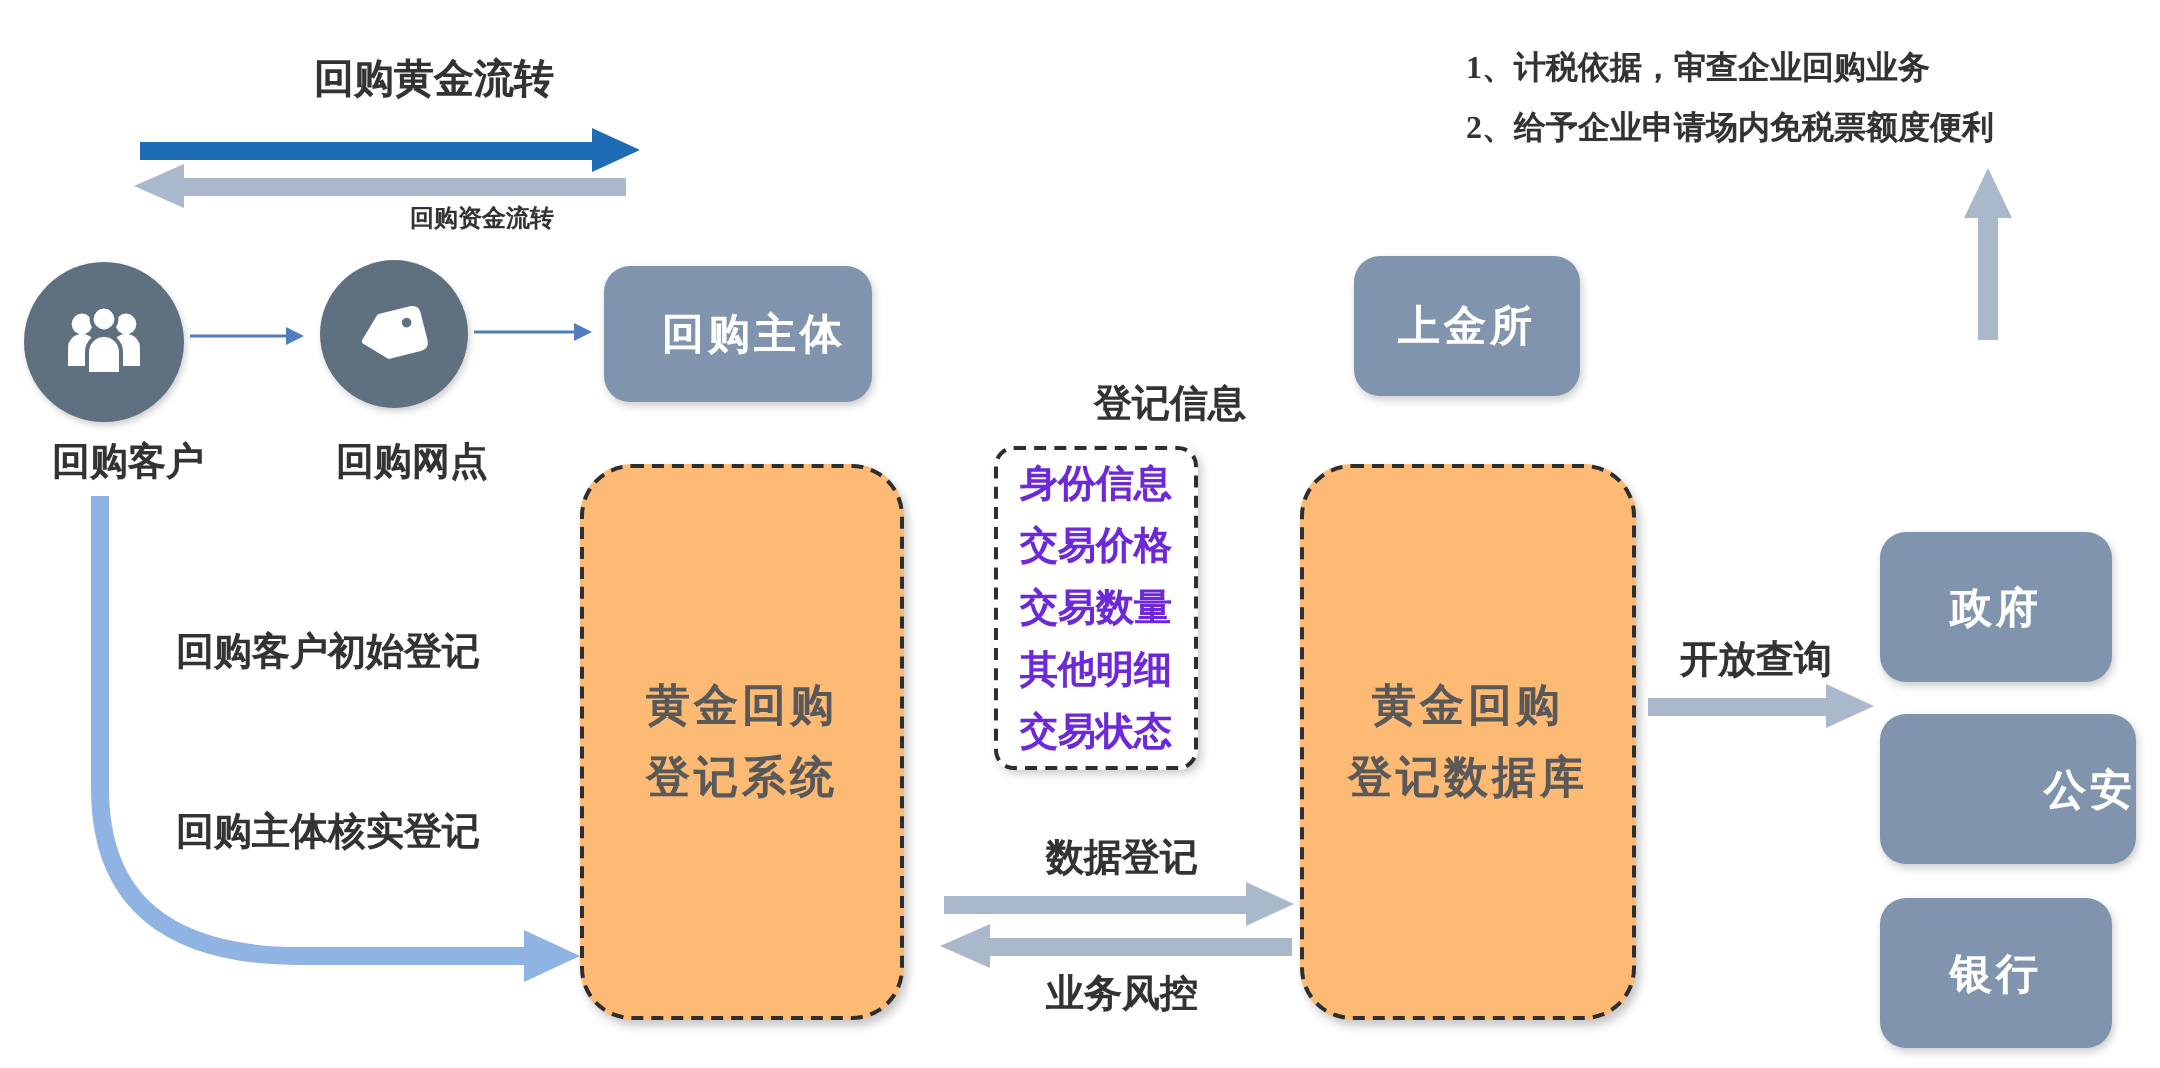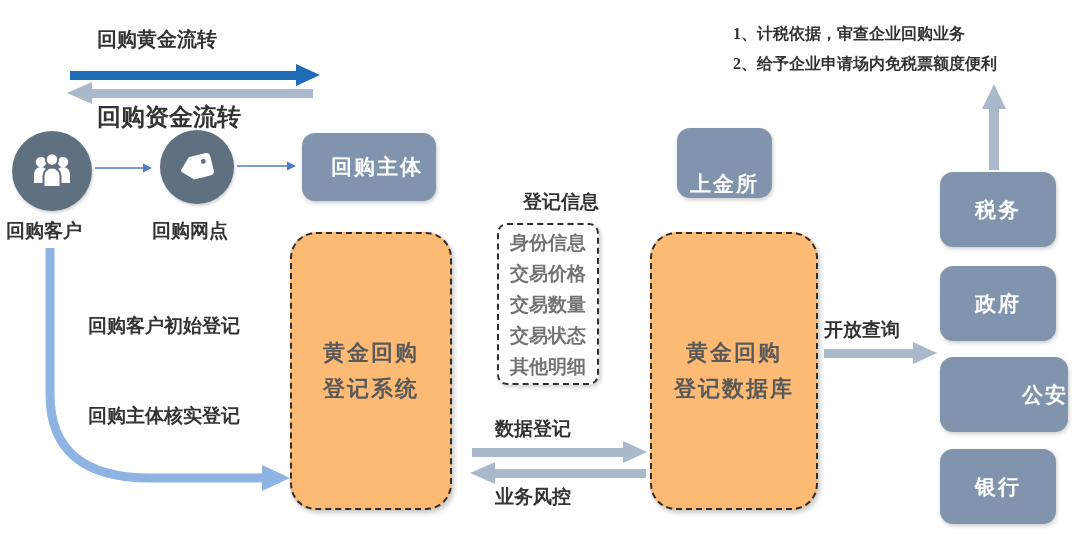--- a/index.html
+++ b/index.html
@@ -6,21 +6,21 @@
   .canvas{
     position:relative;width:1080px;height:534px;background:#ffffff;overflow:hidden;
     font-family:"Liberation Sans","DejaVu Sans",sans-serif;
   }
   .abs{position:absolute;}
   .serif{
     font-family:"Liberation Serif","DejaVu Serif",serif;
     font-weight:700;color:#333333;
   }
   .lbl{font-size:19px;white-space:nowrap;}
-  .center{text-align:left;}
+  .center{text-align:right;}
   .node-box{
     position:absolute;background:#8094ad;border-radius:13px;color:#ffffff;
     display:flex;align-items:center;justify-content:center;
     font-weight:700;font-size:21px;letter-spacing:2px;
     box-shadow:1px 2px 4px rgba(0,0,0,0.20);
     font-family:"Liberation Sans","DejaVu Sans",sans-serif;
   }
   .circle-node{
     position:absolute;border-radius:50%;background:#5f7080;
     display:flex;align-items:center;justify-content:center;
@@ -34,42 +34,42 @@
   .dashed-box .title-line{
     font-weight:700;font-size:22px;color:#595959;line-height:1.65;letter-spacing:2px;
     white-space:nowrap;
   }
   .red-box{
     position:absolute;background:#ffffff;border:2px dashed #2e2e2e;border-radius:10px;
     box-shadow:2px 2px 4px rgba(0,0,0,0.20);
     display:flex;flex-direction:column;align-items:center;justify-content:center;
   }
   .red-item{
-    color:#737373;font-weight:700;font-size:19px;line-height:31px;white-space:nowrap;
+    color:#6d28d9;font-weight:700;font-size:19px;line-height:31px;white-space:nowrap;
   }
   .note-line{font-size:16px;white-space:nowrap;}
 </style>
 </head>
 <body>
 
 <div class="canvas">
 
   <div class="abs serif lbl center" style="left:97px;top:26px;width:180px;font-size:20px;">回购黄金流转</div>
 
   <svg class="abs" style="left:70px;top:64px;" width="250" height="22">
     <rect x="0" y="7" width="226" height="9" fill="#1e6cb5"></rect>
     <polygon points="226,0 250,11 226,22" fill="#1e6cb5"></polygon>
   </svg>
 
   <svg class="abs" style="left:67px;top:82px;" width="248" height="22">
     <polygon points="25,0 0,11 25,22" fill="#a9b9cb"></polygon>
     <rect x="25" y="7" width="221" height="9" fill="#a9b9cb"></rect>
   </svg>
 
-  <div class="abs serif lbl center" style="left:97px;top:101px;width:180px;font-size:24px;">回购资金流转</div>
+  <div class="abs serif lbl center" style="left:97px;top:101px;width:180px;font-size:12px;">回购资金流转</div>
 
   <div class="circle-node" style="left:12px;top:131px;width:80px;height:80px;">
     <svg width="46" height="42" viewBox="0 0 46 42">
       <g fill="#ffffff">
         <circle cx="12" cy="12" r="5.2"></circle>
         <path d="M5 33 v-9 a7 7 0 0 1 14 0 v9 z"></path>
         <circle cx="34" cy="12" r="5.2"></circle>
         <path d="M27 33 v-9 a7 7 0 0 1 14 0 v9 z"></path>
       </g>
       <g fill="#ffffff" stroke="#5f7080" stroke-width="2">
@@ -113,56 +113,53 @@
   <div class="dashed-box" style="left:290px;top:232px;width:158px;height:274px;">
     <div class="title-line">黄金回购</div>
     <div class="title-line">登记系统</div>
   </div>
 
   <div class="abs serif lbl center" style="left:523px;top:189px;width:100px;">登记信息</div>
   <div class="red-box" style="left:497px;top:223px;width:98px;height:158px;">
     <div class="red-item">身份信息</div>
     <div class="red-item">交易价格</div>
     <div class="red-item">交易数量</div>
+    <div class="red-item">其他明细</div>
     <div class="red-item">交易状态</div>
-    <div class="red-item">其他明细</div>
   </div>
 
   <div class="abs serif lbl center" style="left:495px;top:416px;width:104px;">数据登记</div>
 
   <svg class="abs" style="left:472px;top:441px;" width="176" height="22">
     <rect x="0" y="7" width="151" height="9" fill="#a9b9cb"></rect>
     <polygon points="151,0 175,11 151,22" fill="#a9b9cb"></polygon>
   </svg>
 
   <svg class="abs" style="left:470px;top:462px;" width="176" height="22">
     <polygon points="25,0 0,11 25,22" fill="#a9b9cb"></polygon>
     <rect x="25" y="7" width="151" height="9" fill="#a9b9cb"></rect>
   </svg>
 
   <div class="abs serif lbl center" style="left:495px;top:484px;width:104px;">业务风控</div>
 
-  <div class="node-box" style="left:677px;top:128px;width:95px;height:70px;align-items:flex-end;">
+  <div class="node-box" style="left:677px;top:128px;width:113px;height:70px;">
     <span>上金所</span>
   </div>
 
   <div class="dashed-box" style="left:650px;top:232px;width:164px;height:274px;">
     <div class="title-line">黄金回购</div>
     <div class="title-line">登记数据库</div>
   </div>
 
   <div class="abs serif lbl center" style="left:824px;top:317px;width:92px;">开放查询</div>
   <svg class="abs" style="left:824px;top:342px;" width="114" height="22">
     <rect x="0" y="7" width="89" height="9" fill="#a9b9cb"></rect>
     <polygon points="89,0 113,11 89,22" fill="#a9b9cb"></polygon>
   </svg>
 
-  <div class="node-box" style="left:940px;top:172px;width:116px;height:75px;">
-    <span>税务</span>
-  </div>
   <div class="node-box" style="left:940px;top:266px;width:116px;height:75px;">
     <span>政府</span>
   </div>
   <div class="node-box" style="left:940px;top:357px;width:128px;height:75px;justify-content:flex-end;">
     <span>公安</span>
   </div>
   <div class="node-box" style="left:940px;top:449px;width:116px;height:75px;">
     <span>银行</span>
   </div>
 

